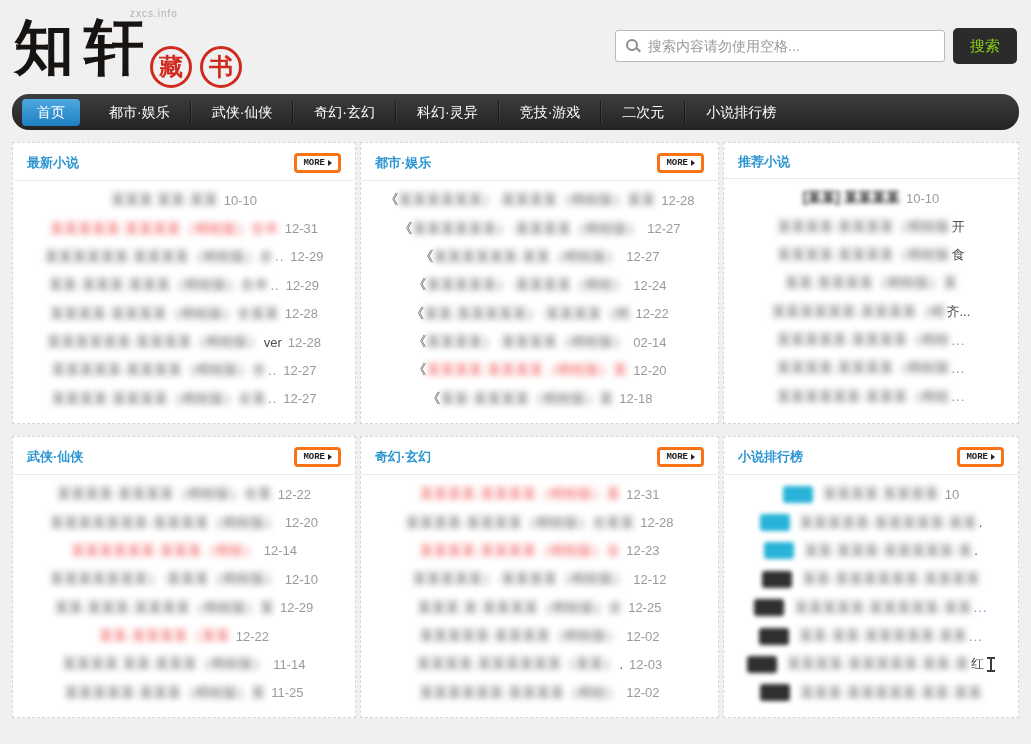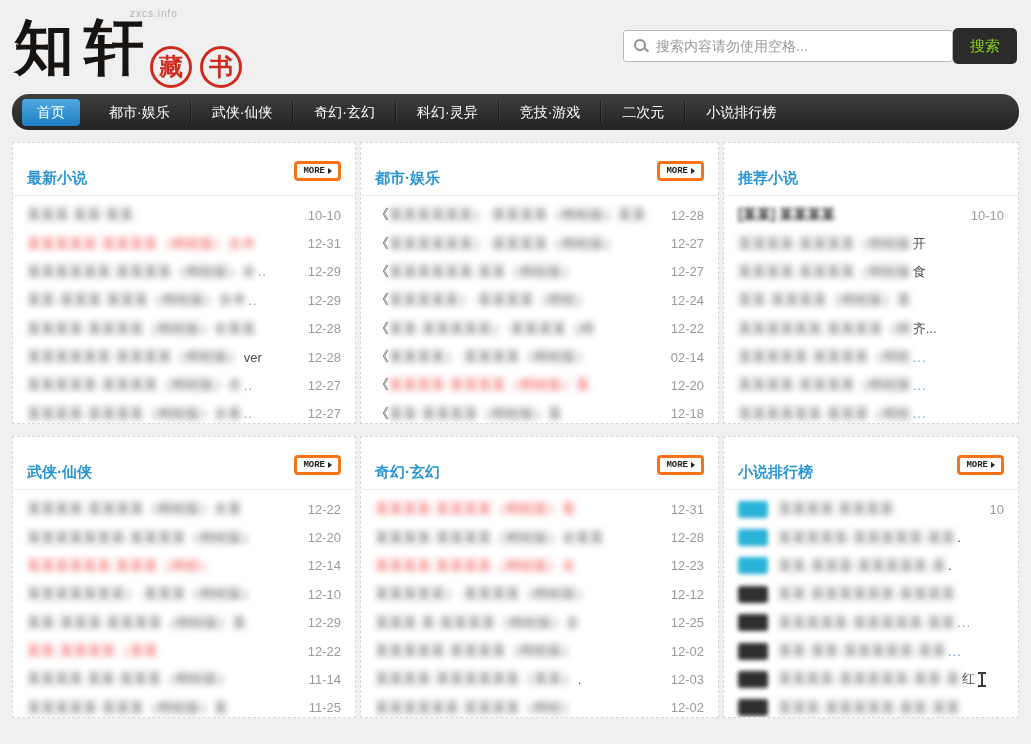--- a/index.html
+++ b/index.html
@@ -10,21 +10,21 @@
   }
   
   .hdr { display:flex; justify-content:space-between; align-items:flex-start; padding:6px 14px 0 14px; height:92px; }
   .logo { position:relative; display:flex; align-items:flex-start; cursor:pointer; padding-top:6px; }
   .logo-domain { position:absolute; left:116px; top:2px; font-size:10px; color:#b5aFaF; letter-spacing:1px; }
   .logo-main { font-size:60px; line-height:72px; font-weight:bold; color:#161311; letter-spacing:10px;
                font-family:"Liberation Serif","DejaVu Serif",serif; }
   .seals { display:flex; gap:8px; margin-left:-4px; margin-top:34px; }
   .seal { width:42px; height:42px; border:3px solid #cf2a1d; border-radius:50%; color:#cf2a1d;
           font-size:24px; font-weight:bold; display:flex; align-items:center; justify-content:center; }
-  .search { display:flex; align-items:center; margin-top:22px; }
+  .search { display:flex; align-items:center; gap:8px; margin-top:22px; }
   .search-box { display:flex; align-items:center; width:330px; height:32px; background:#fff;
                 border:1px solid #b9b9b9; border-radius:3px; padding:0 9px; }
   .search-icon { position:relative; width:16px; height:16px; margin-right:7px; flex:none; }
   .search-icon::before { content:''; position:absolute; left:1px; top:1px; width:8px; height:8px;
                          border:2px solid #8d8d8d; border-radius:50%; }
   .search-icon::after { content:''; position:absolute; left:11px; top:11px; width:5px; height:2px;
                         background:#8d8d8d; transform:rotate(45deg); }
   .search-box input { border:none; outline:none; flex:1; font-size:14px; color:#444; background:transparent; }
   .search-box input::placeholder { color:#9a9a9a; }
   .search-btn { height:36px; padding:0 17px; background:#2b2b2b; color:#84cc16; border:none; border-radius:5px;
@@ -37,27 +37,27 @@
   .nav-item + .nav-item::before { content:''; position:absolute; left:0; top:7px; bottom:7px; width:1px;
               background:rgba(255,255,255,.07); box-shadow:-1px 0 0 rgba(0,0,0,.45); }
   .nav-item.active { background:linear-gradient(#4fa9e0,#1e7ec2); border-radius:4px; line-height:27px;
               margin:0 8px 0 7px; padding:0 15px; }
   .nav-item.active + .nav-item::before { display:none; }
   
   .grid { margin:0 12px; display:grid; grid-template-columns:344px 359px 296px; column-gap:4px; row-gap:12px; }
   .panel { background:#fff; border:1px dashed #d6d6d6; height:282px; overflow:hidden; }
   .phead { display:flex; align-items:center; justify-content:space-between; padding:10px 14px 7px 14px;
            border-bottom:1px solid #ebebeb; }
-  .ptitle { color:#2b95d2; font-size:15px; font-weight:bold;margin-top:16px; }
+  .ptitle { color:#2b95d2; font-size:13px; font-weight:bold; }
   .more { display:flex; align-items:center; gap:3px; border:3px solid #f97316; border-radius:4px;
           background:#fff; padding:2px 6px; cursor:pointer;
           font-family:"Liberation Mono","DejaVu Sans Mono",monospace; font-size:9px; font-weight:bold; color:#222; }
   .more .arr { width:0; height:0; border-left:4px solid #222; border-top:3px solid transparent;
                border-bottom:3px solid transparent; }
-  .list { height:240px; padding:5px 14px 8px 14px; display:flex; flex-direction:column; }
+  .list { height:240px; padding:5px 14px 8px 14px; display:flex; flex-direction:column;align-items:center; }
   .list li { flex:1; list-style:none; display:flex; align-items:center; font-size:14px; color:#555; min-height:0; }
   .pfx { color:#3a3a3a; flex:none; filter:blur(.7px); }
   .blur { filter:blur(3px); color:#5c5c5c; white-space:nowrap; overflow:hidden; }
   .blur.red { color:#f14f4f; }
   .blur.semi { filter:blur(2.2px); font-weight:bold; color:#2e2e2e; }
   .sfx { color:#4d4d4d; font-size:13px; margin-left:2px; flex:none; }
   .sfx.blue { color:#6f9fd2; letter-spacing:1px; }
   .date { margin-left:auto; color:#9a9a9a; font-size:13px; padding-left:6px; flex:none; }
   .badge { width:30px; height:17px; border-radius:3px; margin-right:10px; flex:none; filter:blur(2px); }
   .ibeam { display:inline-block; width:8px; height:15px; margin-left:3px; position:relative;

